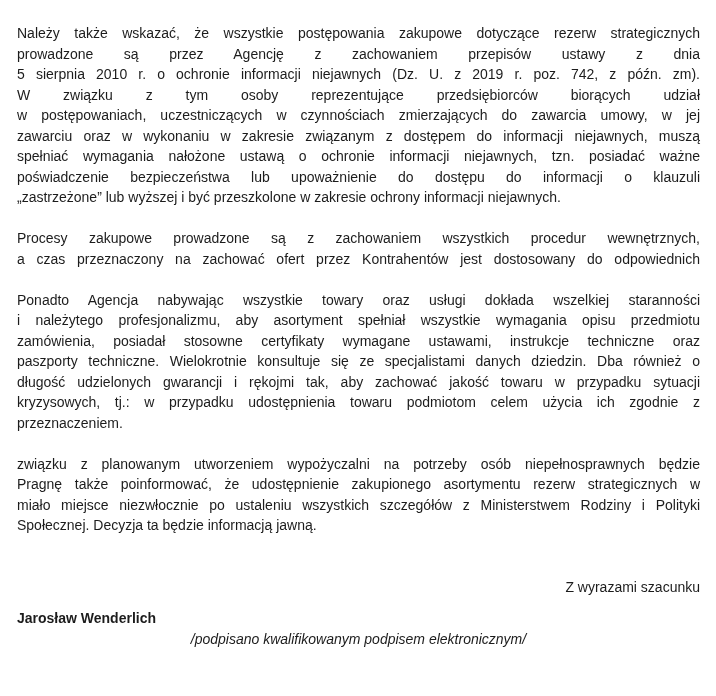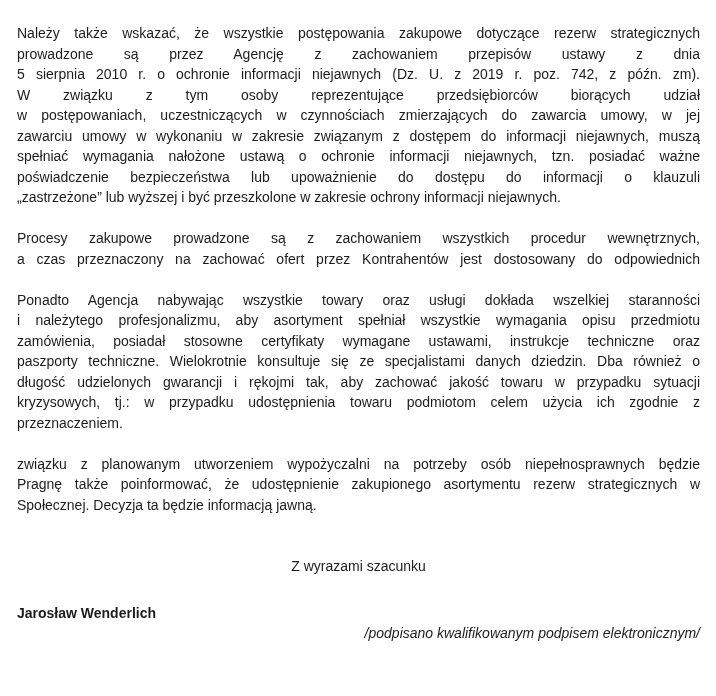--- a/index.html
+++ b/index.html
@@ -31,63 +31,64 @@
   }
   .line {
     text-align: justify;
     text-align-last: justify;
     white-space: normal;
   }
   .line.last {
     text-align-last: left;
   }
   .closing {
-    margin: 0 0 26px 0;
-    text-align: center;
+    margin: 0 0 11px 0;
+    text-align: right;
   }
   .sig-name {
     margin: 0;
     font-weight: bold;
     text-align: left;
   }
   .sig-note {
     margin: 0;
     font-style: italic;
-    text-align: right;
+    text-align: center;
   }
 </style>
 </head>
 <body>
 
 <div class="page">
   <div class="para">
       <div class="line">Należy także wskazać, że wszystkie postępowania zakupowe dotyczące rezerw strategicznych</div>
       <div class="line">prowadzone są przez Agencję z zachowaniem przepisów ustawy z dnia</div>
       <div class="line">5 sierpnia 2010 r. o ochronie informacji niejawnych (Dz. U. z 2019 r. poz. 742, z późn. zm).</div>
       <div class="line">W związku z tym osoby reprezentujące przedsiębiorców biorących udział</div>
       <div class="line">w postępowaniach, uczestniczących w czynnościach zmierzających do zawarcia umowy, w jej</div>
-      <div class="line">zawarciu umowy w wykonaniu w zakresie związanym z dostępem do informacji niejawnych, muszą</div>
+      <div class="line">zawarciu oraz w wykonaniu w zakresie związanym z dostępem do informacji niejawnych, muszą</div>
       <div class="line">spełniać wymagania nałożone ustawą o ochronie informacji niejawnych, tzn. posiadać ważne</div>
       <div class="line">poświadczenie bezpieczeństwa lub upoważnienie do dostępu do informacji o klauzuli</div>
       <div class="line last">„zastrzeżone” lub wyższej i być przeszkolone w zakresie ochrony informacji niejawnych.</div>
     </div>
   <div class="para">
       <div class="line">Procesy zakupowe prowadzone są z zachowaniem wszystkich procedur wewnętrznych,</div>
       <div class="line">a czas przeznaczony na zachować ofert przez Kontrahentów jest dostosowany do odpowiednich</div>
     </div>
   <div class="para">
       <div class="line">Ponadto Agencja nabywając wszystkie towary oraz usługi dokłada wszelkiej staranności</div>
       <div class="line">i należytego profesjonalizmu, aby asortyment spełniał wszystkie wymagania opisu przedmiotu</div>
       <div class="line">zamówienia, posiadał stosowne certyfikaty wymagane ustawami, instrukcje techniczne oraz</div>
       <div class="line">paszporty techniczne. Wielokrotnie konsultuje się ze specjalistami danych dziedzin. Dba również o</div>
       <div class="line">długość udzielonych gwarancji i rękojmi tak, aby zachować jakość towaru w przypadku sytuacji</div>
       <div class="line">kryzysowych, tj.: w przypadku udostępnienia towaru podmiotom celem użycia ich zgodnie z</div>
       <div class="line last">przeznaczeniem.</div>
     </div>
   <div class="para gap-large">
       <div class="line">związku z planowanym utworzeniem wypożyczalni na potrzeby osób niepełnosprawnych będzie</div>
       <div class="line">Pragnę także poinformować, że udostępnienie zakupionego asortymentu rezerw strategicznych w</div>
+      <div class="line">miało miejsce niezwłocznie po ustaleniu wszystkich szczegółów z Ministerstwem Rodziny i Polityki</div>
       <div class="line last">Społecznej. Decyzja ta będzie informacją jawną.</div>
     </div>
   <div class="closing">Z wyrazami szacunku</div>
   <div class="sig-name">Jarosław Wenderlich</div>
   <div class="sig-note">/podpisano kwalifikowanym podpisem elektronicznym/</div>
 </div>
 
 </body></html>

